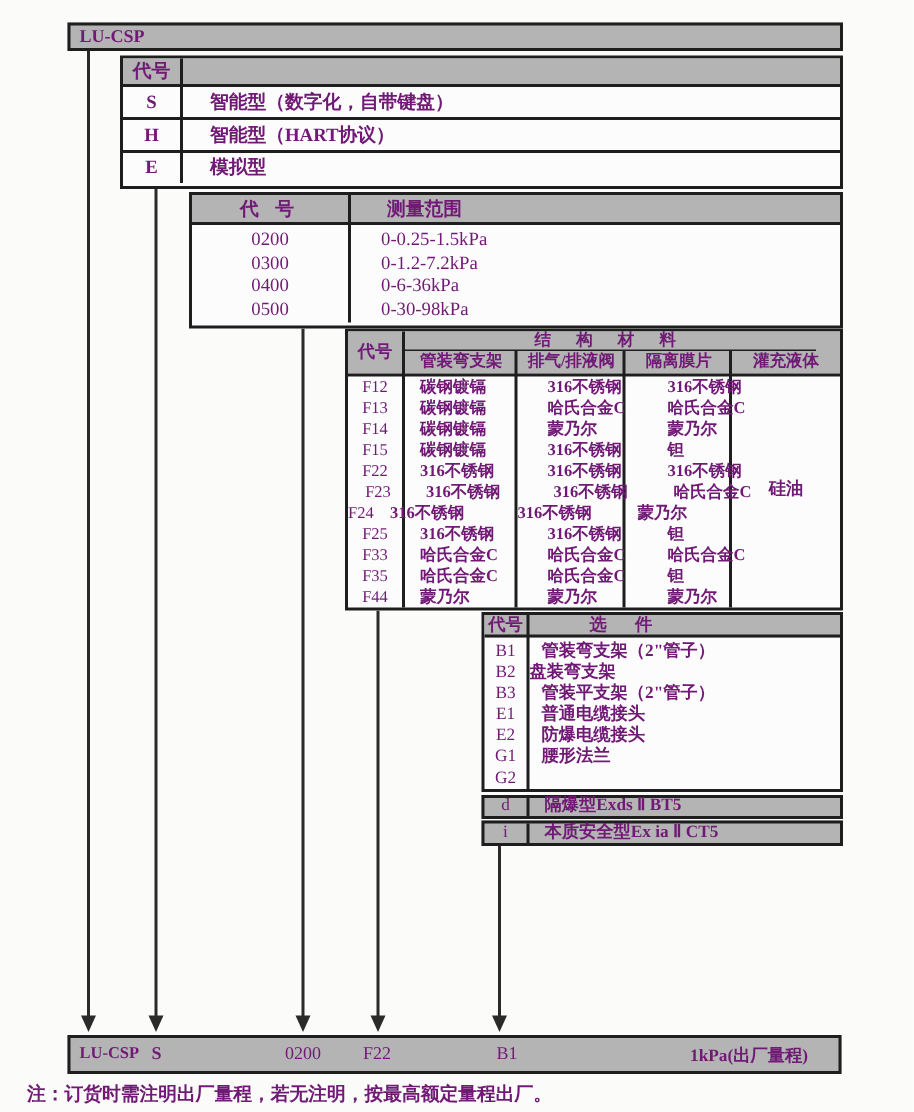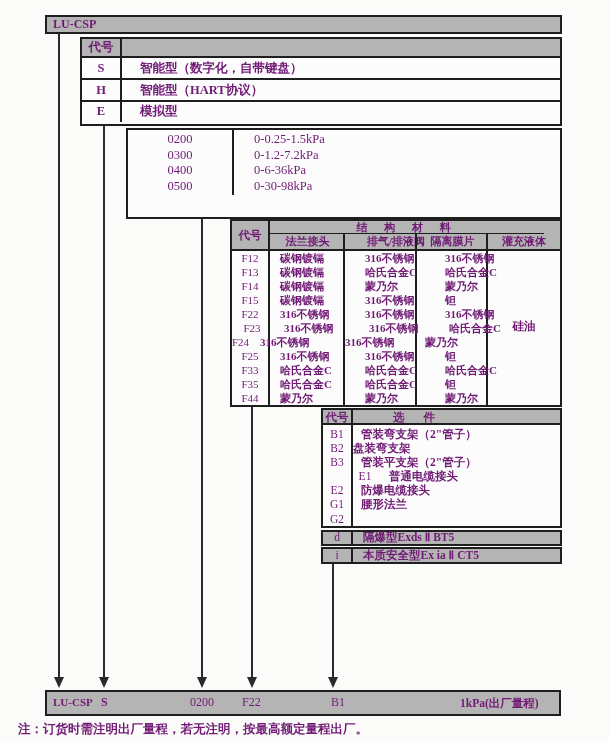--- a/index.html
+++ b/index.html
@@ -58,42 +58,46 @@
       <div class="tcode">H</div>
       <div class="tdesc cjk lbl">智能型（HART协议）</div>
     </div>
     <div class="trow" style="height:20px;line-height:18px;">
       <div class="tcode">E</div>
       <div class="tdesc cjk lbl">模拟型</div>
     </div>
   </div>
 
   <div class="box white" style="left:126px;top:128px;width:436px;height:91px;">
+    <div class="mrow gray" style="height:20px;line-height:19px;border-bottom:2px solid #1e1e1e;font-size:12.5px;">
+      <div class="cjk center" style="width:104px;border-right:2px solid #1e1e1e;letter-spacing:4px;">代 号</div>
+      <div class="cjk" style="flex:1;padding-left:24px;">测量范围</div>
+    </div>
     <div class="mrow" style="height:65px;font-size:12.5px;">
       <div style="width:104px;border-right:2px solid #1e1e1e;padding-top:2px;">
         <div class="center" style="height:15.5px;line-height:15.5px;">0200</div>
         <div class="center" style="height:15.5px;line-height:15.5px;">0300</div>
         <div class="center" style="height:15.5px;line-height:15.5px;">0400</div>
         <div class="center" style="height:15.5px;line-height:15.5px;">0500</div>
       </div>
       <div style="flex:1;padding-left:20px;padding-top:2px;">
         <div class="lbl" style="height:15.5px;line-height:15.5px;">0-0.25-1.5kPa</div>
         <div class="lbl" style="height:15.5px;line-height:15.5px;">0-1.2-7.2kPa</div>
         <div class="lbl" style="height:15.5px;line-height:15.5px;">0-6-36kPa</div>
         <div class="lbl" style="height:15.5px;line-height:15.5px;">0-30-98kPa</div>
       </div>
     </div>
   </div>
 
   <div class="box white" style="left:230px;top:219px;width:332px;height:188px;font-size:11px;">
     <div class="abs gray" style="left:0;top:0;right:0;height:28px;"></div>
     <div class="abs cjk center" style="left:0;top:0;width:36px;height:28px;line-height:28px;font-size:11.5px;">代号</div>
     <div class="abs cjk center" style="left:38px;top:0;right:16px;height:13px;line-height:12px;letter-spacing:7px;border-bottom:1px solid #1e1e1e;">结 构 材 料</div>
-    <div class="abs cjk center" style="left:38px;top:14px;width:75px;height:14px;line-height:13px;">法兰接头</div>
-    <div class="abs cjk center" style="left:128px;top:14px;width:72px;height:14px;line-height:13px;">排气/排液阀</div>
+    <div class="abs cjk center" style="left:38px;top:14px;width:75px;height:14px;line-height:13px;">管装弯支架</div>
+    <div class="abs cjk center" style="left:113px;top:14px;width:72px;height:14px;line-height:13px;">排气/排液阀</div>
     <div class="abs cjk center" style="left:185px;top:14px;width:71px;height:14px;line-height:13px;">隔离膜片</div>
     <div class="abs cjk center" style="left:256px;top:14px;width:72px;height:14px;line-height:13px;">灌充液体</div>
     <div class="divh" style="left:0;top:28px;right:0;"></div>
     <div class="divv" style="left:36px;top:0;bottom:0;"></div>
     <div class="divv" style="left:111px;top:13px;bottom:0;"></div>
     <div class="divv" style="left:183px;top:13px;bottom:0;"></div>
     <div class="divv" style="left:254px;top:13px;bottom:0;"></div>
 
     <div class="abs" style="left:0;top:30px;right:0;bottom:0;">
       <div class="mrow" style="height:14px;line-height:14px;">
@@ -178,21 +182,21 @@
         <div class="cjk lbl" style="flex:1;padding-left:10px;">管装弯支架（2"管子）</div>
       </div>
       <div class="mrow" style="height:14.1px;line-height:14px;">
         <div class="center" style="width:28px;">B2</div>
         <div class="cjk lbl" style="flex:1;padding-left:2px;">盘装弯支架</div>
       </div>
       <div class="mrow" style="height:14.1px;line-height:14px;">
         <div class="center" style="width:28px;">B3</div>
         <div class="cjk lbl" style="flex:1;padding-left:10px;">管装平支架（2"管子）</div>
       </div>
-      <div class="mrow" style="height:14.1px;line-height:14px;margin-left:28px;">
+      <div class="mrow" style="height:14.1px;line-height:14px;">
         <div class="center" style="width:28px;">E1</div>
         <div class="cjk lbl" style="flex:1;padding-left:10px;">普通电缆接头</div>
       </div>
       <div class="mrow" style="height:14.1px;line-height:14px;">
         <div class="center" style="width:28px;">E2</div>
         <div class="cjk lbl" style="flex:1;padding-left:10px;">防爆电缆接头</div>
       </div>
       <div class="mrow" style="height:14.1px;line-height:14px;">
         <div class="center" style="width:28px;">G1</div>
         <div class="cjk lbl" style="flex:1;padding-left:10px;">腰形法兰</div>

